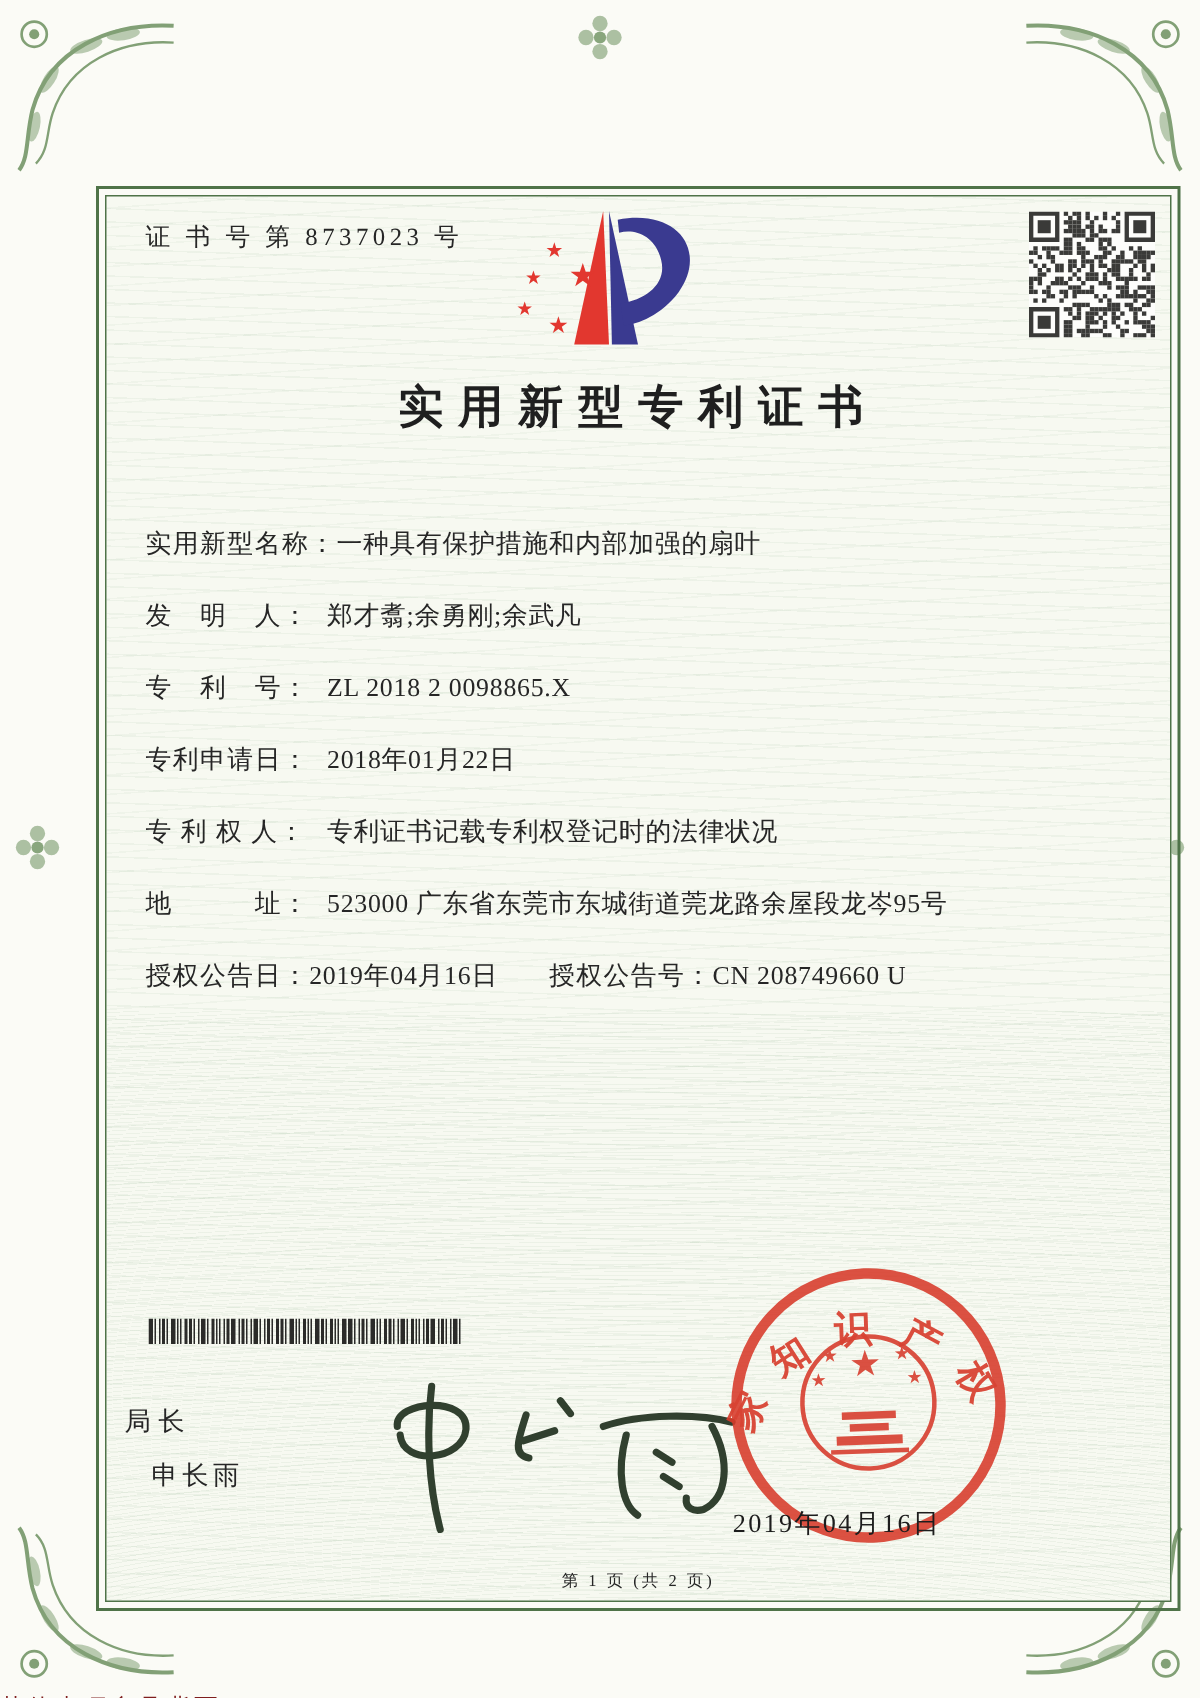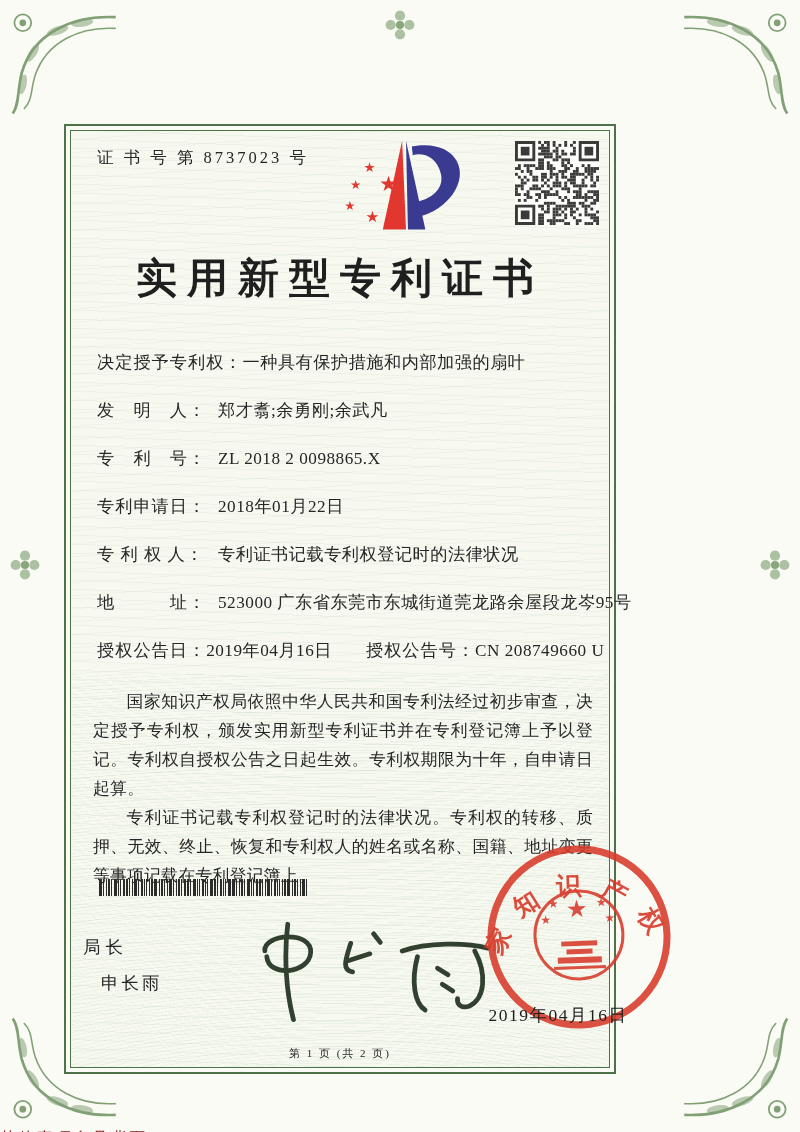--- a/index.html
+++ b/index.html
@@ -19,21 +19,21 @@
   .c-tr { right:6px; top:6px;    transform:scaleX(-1); }
   .c-bl { left:6px;  bottom:6px; transform:scaleY(-1); }
   .c-br { right:6px; bottom:6px; transform:scale(-1,-1); }
   .motif { width:34px; height:34px; opacity:.8; }
   .m-top { left:383px; top:8px; }
   .m-left { left:8px; top:548px; }
   .m-right { right:8px; top:548px; transform:scaleX(-1); }
 
   
   .frame {
-    position:absolute; left:64px; top:124px; width:552px; height:950px;
+    position:absolute; left:64px; top:124px; width:723px; height:950px;
     border:2px solid #4f7348; padding:4px; background:transparent;
   }
   .frame-inner {
     position:relative; width:100%; height:100%;
     border:1px solid #4f7348;
     background:
       repeating-linear-gradient( 2deg, rgba(145,180,145,.10) 0 1px, transparent 1px 9px),
       repeating-linear-gradient(-4deg, rgba(145,180,145,.08) 0 1px, transparent 1px 13px),
       #f7f9f1;
   }
@@ -43,21 +43,21 @@
       rgba(120,160,120,.09) 0 2px, transparent 2px 9px);
   }
 
   
   .cert-no { position:absolute; left:26px; top:16px; font-size:16.5px; letter-spacing:3px; }
   .logo    { position:absolute; left:266px; top:0; width:138px; height:116px; }
   .qr      { position:absolute; right:10px; top:10px; width:84px; height:84px; }
 
   .title {
     position:absolute; left:0; right:0; top:120px; text-align:center;
-    font-size:41px; font-weight:700; letter-spacing:10px; color:#1f1f1f;
+    font-size:30px; font-weight:700; letter-spacing:10px; color:#1f1f1f;
   }
 
   
   .fields { position:absolute; left:26px; right:14px; top:220px; font-size:17.2px; }
   .frow { line-height:24px; margin-bottom:24px; white-space:nowrap; }
   .flabel { display:inline-block; min-width:121px; letter-spacing:1px; }
   .flabel-tight { letter-spacing:1px; }
   .fvalue { letter-spacing:.5px; }
   .grant-gap { margin-left:34px; }
 
@@ -481,21 +481,21 @@
           <rect x="24" y="2" width="3" height="3"></rect>
           <path d="M0,22h7v7h-7z M1,23v5h5v-5z" fill-rule="evenodd"></path>
           <rect x="2" y="24" width="3" height="3"></rect>
         </g>
       </svg>
 
       <div class="title">实用新型专利证书</div>
 
       <div class="fields">
         <div class="frow">
-          <span class="flabel">决定授予专利权：</span><span class="fvalue">一种具有保护措施和内部加强的扇叶</span>
+          <span class="flabel">实用新型名称：</span><span class="fvalue">一种具有保护措施和内部加强的扇叶</span>
         </div>
         <div class="frow">
           <span class="flabel">发　明　人：</span><span class="fvalue">郑才翥;余勇刚;余武凡</span>
         </div>
         <div class="frow">
           <span class="flabel">专　利　号：</span><span class="fvalue">ZL 2018 2 0098865.X</span>
         </div>
         <div class="frow">
           <span class="flabel">专利申请日：</span><span class="fvalue">2018年01月22日</span>
         </div>
@@ -503,24 +503,20 @@
           <span class="flabel">专 利 权 人：</span><span class="fvalue">专利证书记载专利权登记时的法律状况</span>
         </div>
         <div class="frow">
           <span class="flabel">地　　　址：</span><span class="fvalue">523000 广东省东莞市东城街道莞龙路余屋段龙岑95号</span>
         </div>
         <div class="frow">
           <span class="flabel-tight">授权公告日：</span><span class="fvalue">2019年04月16日</span><span class="flabel-tight grant-gap">授权公告号：</span><span class="fvalue">CN 208749660 U</span>
         </div>
       </div>
 
-      <div class="paras">
-        <p>国家知识产权局依照中华人民共和国专利法经过初步审查，决定授予专利权，颁发实用新型专利证书并在专利登记簿上予以登记。专利权自授权公告之日起生效。专利权期限为十年，自申请日起算。</p>
-        <p>专利证书记载专利权登记时的法律状况。专利权的转移、质押、无效、终止、恢复和专利权人的姓名或名称、国籍、地址变更等事项记载在专利登记簿上。</p>
-      </div>
 
       <svg class="barcode" id="barcode-svg" viewBox="0 0 212 17" preserveAspectRatio="none">
           <rect x="0" y="0" width="3" height="17" fill="#2b2b29"></rect>
           <rect x="4" y="0" width="1" height="17" fill="#2b2b29"></rect>
           <rect x="7" y="0" width="1" height="17" fill="#2b2b29"></rect>
           <rect x="9" y="0" width="2" height="17" fill="#2b2b29"></rect>
           <rect x="12" y="0" width="1" height="17" fill="#2b2b29"></rect>
           <rect x="15" y="0" width="3" height="17" fill="#2b2b29"></rect>
           <rect x="19" y="0" width="1" height="17" fill="#2b2b29"></rect>
           <rect x="21" y="0" width="1" height="17" fill="#2b2b29"></rect>

